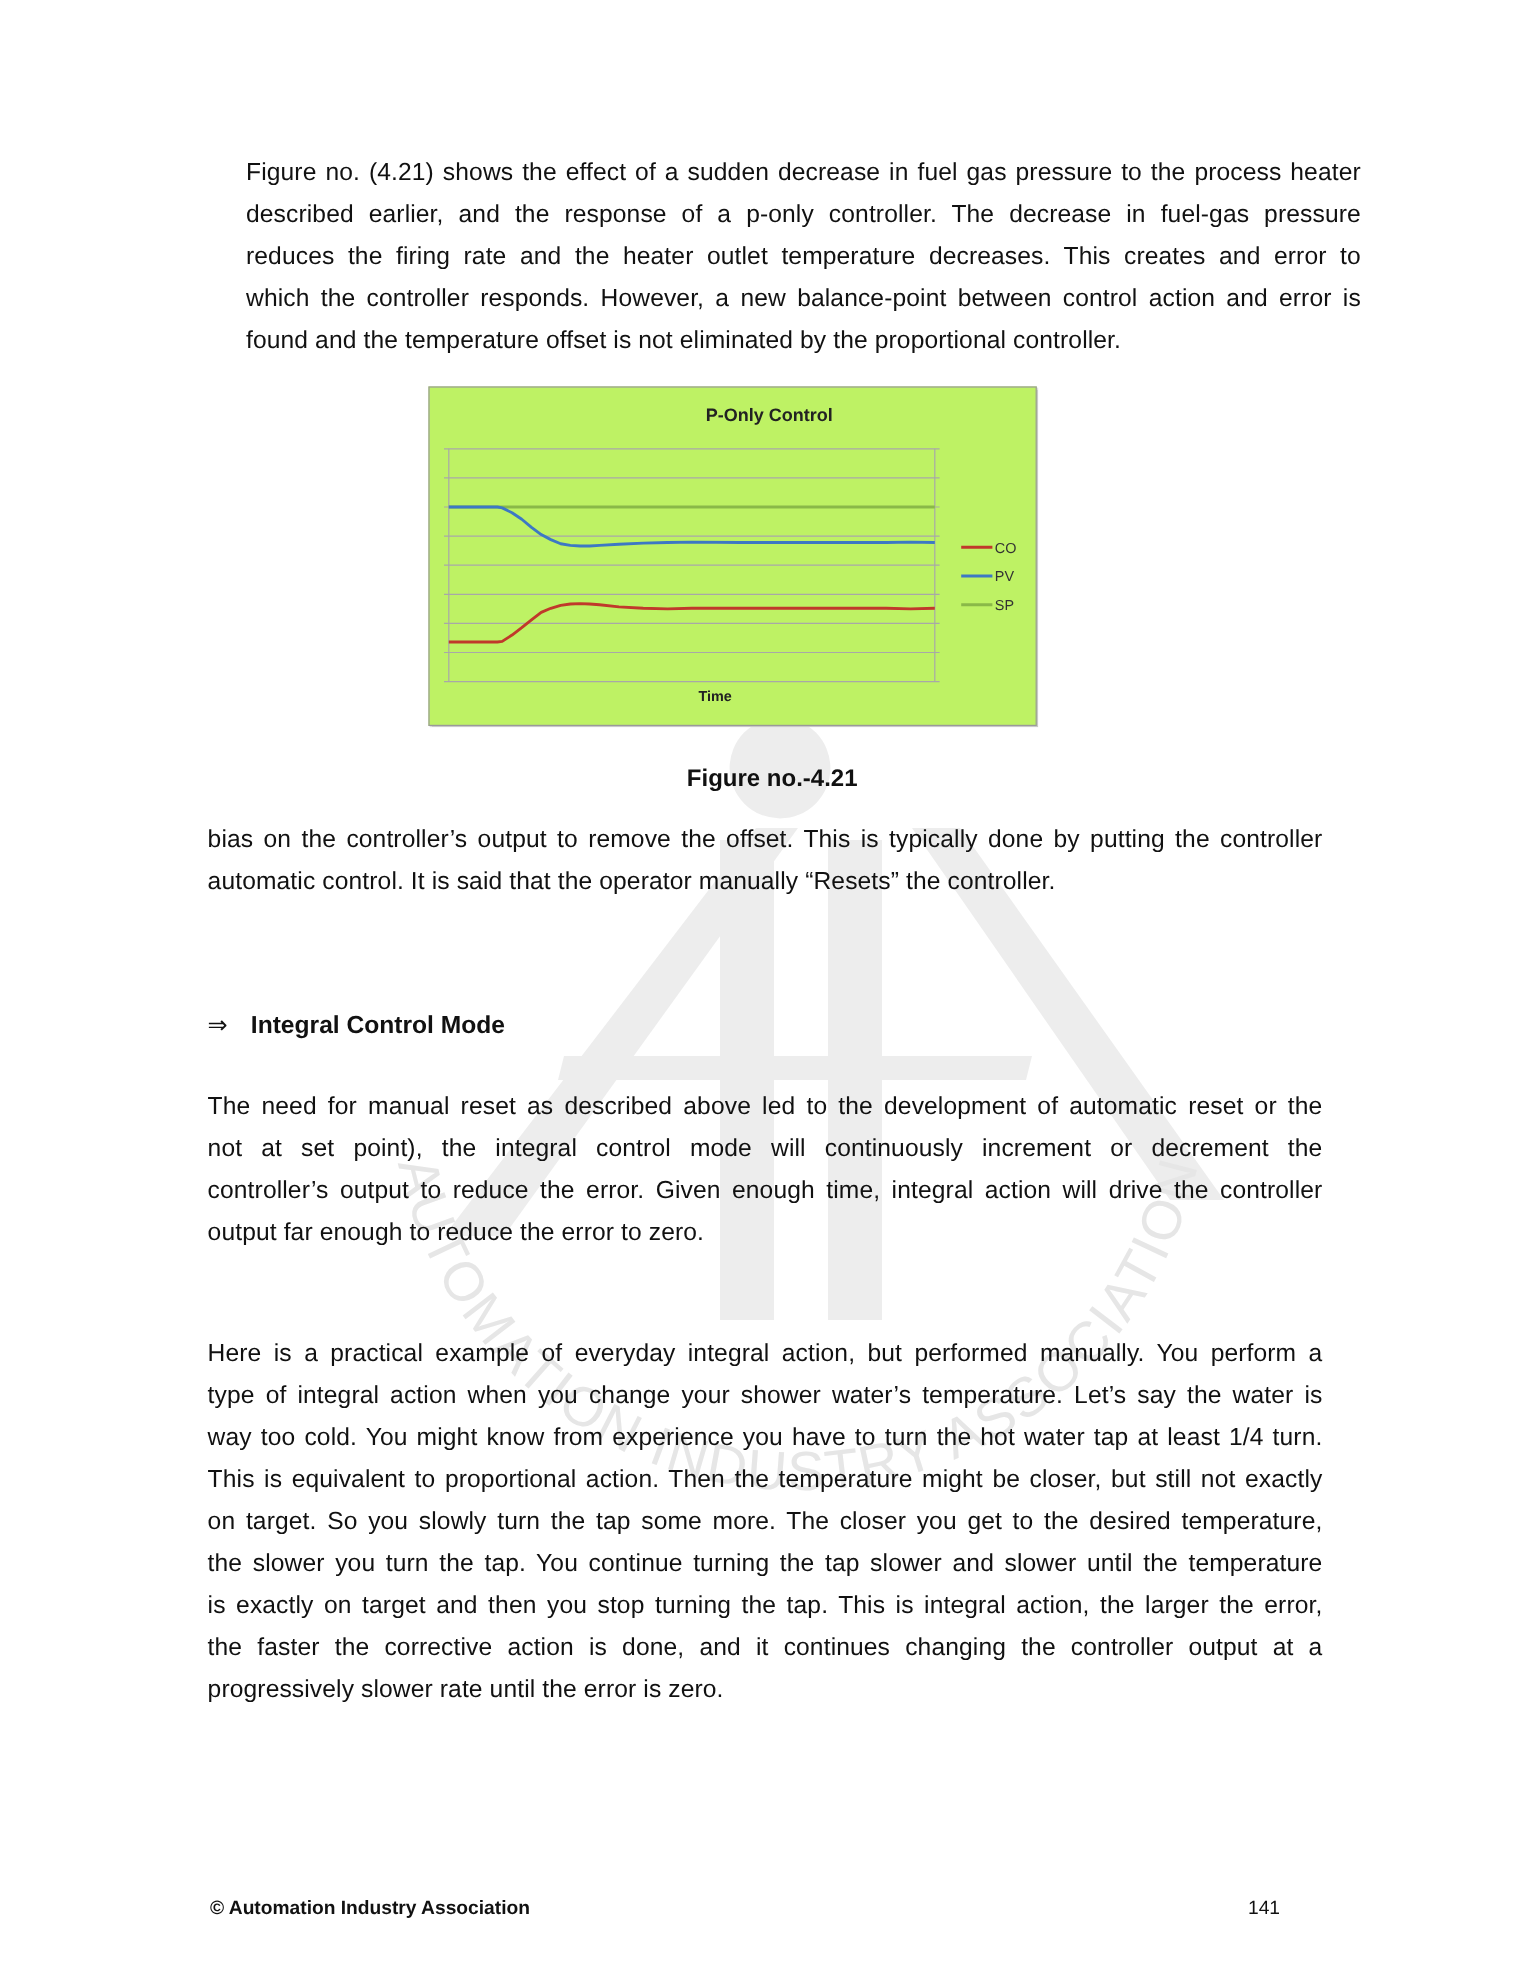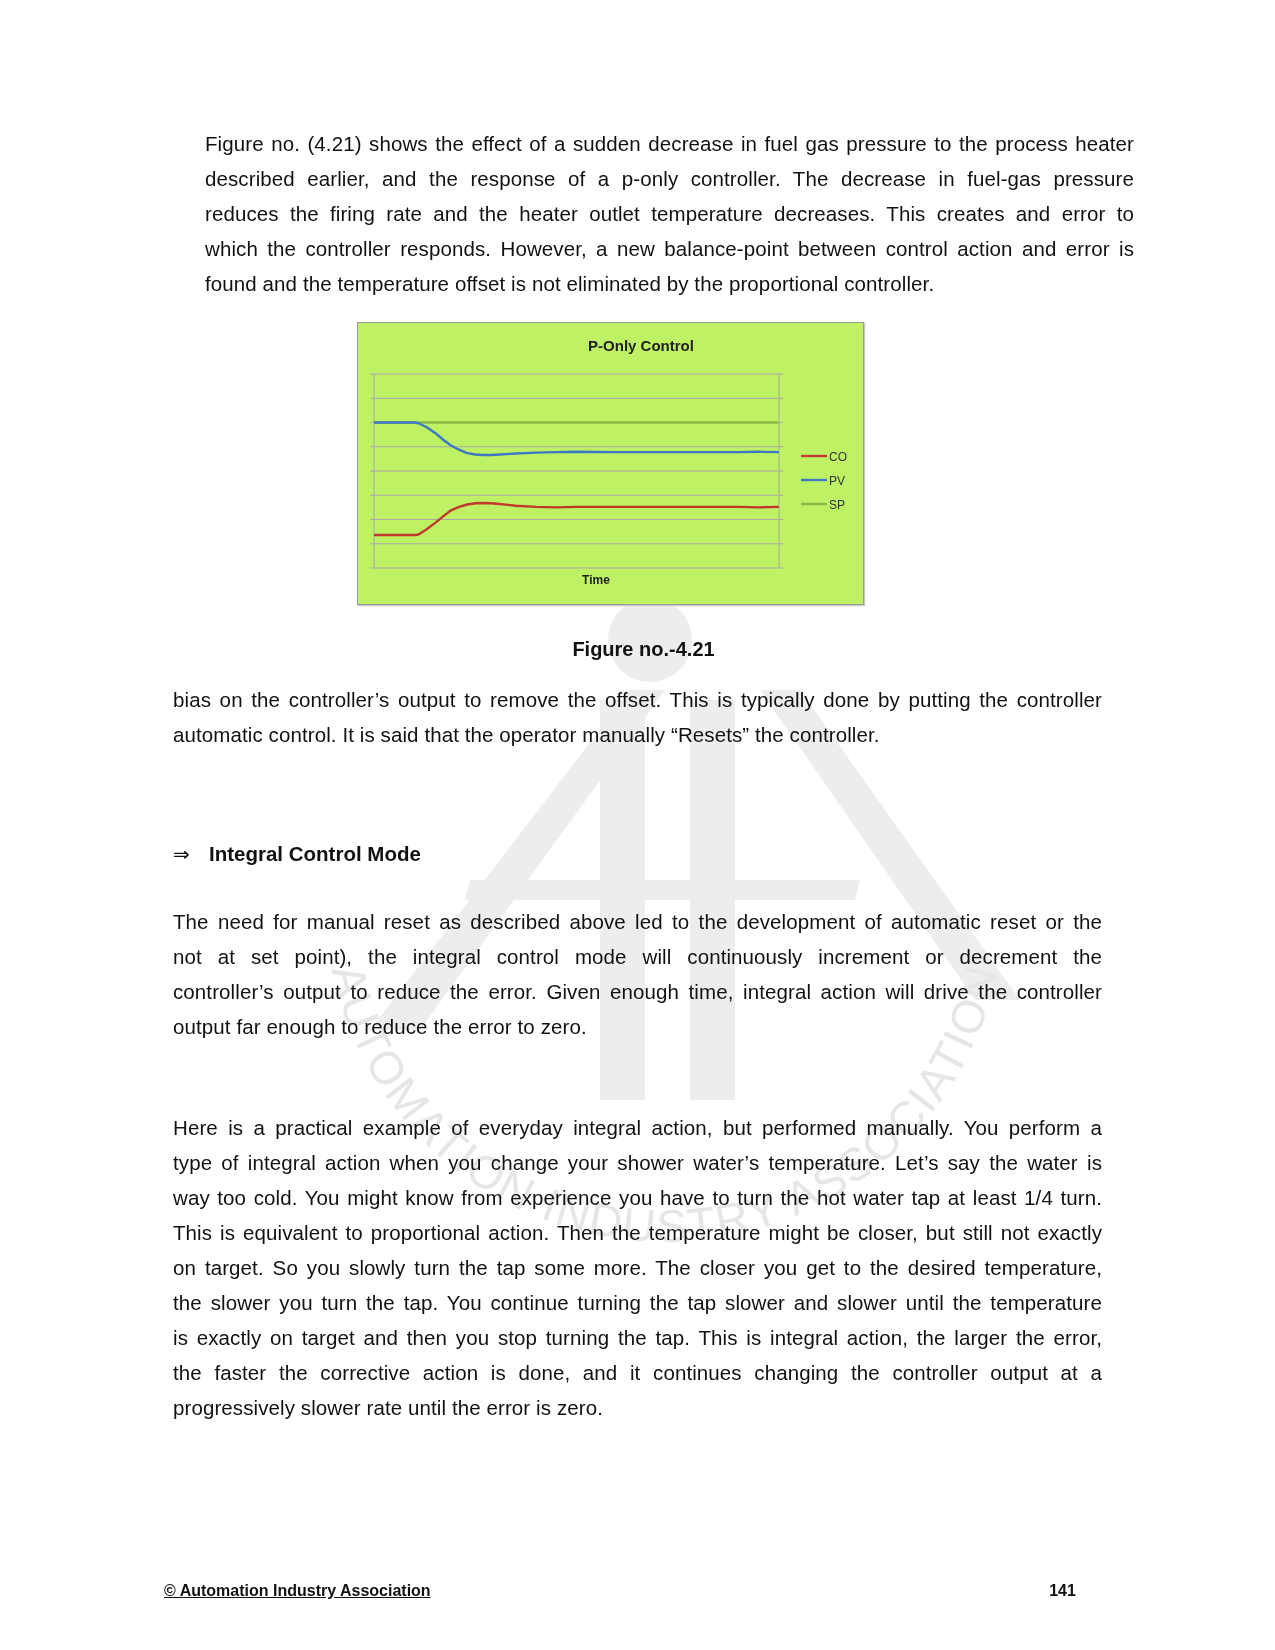--- a/index.html
+++ b/index.html
@@ -7,22 +7,22 @@
          font-family:"Liberation Sans", "DejaVu Sans", sans-serif; color:#111; }
   .watermark { position:absolute; left:0; top:0; width:1275px; height:1650px; pointer-events:none; z-index:0; }
   .p { position:absolute; left:173px; width:929px; font-size:20.5px; line-height:35px;
        text-align:justify; z-index:1; margin:0; letter-spacing:0.1px; }
   .p span.line { display:block; text-align:justify; text-align-last:justify; white-space:nowrap; }
   .p span.line.last { text-align-last:left; }
   .caption { position:absolute; left:0; width:1249px; text-align:center; top:638px; font-weight:bold;
              font-size:20px; z-index:1;margin-left:19px; }
   .heading { position:absolute; left:173px; top:842px; font-size:20.5px; font-weight:bold; z-index:1; display:flex; align-items:center; }
   .heading .arrow { font-weight:normal; width:36px; display:inline-block; font-size:20px; }
-  .footer-left { position:absolute; left:164px; top:1582px; font-size:16px; font-weight:bold; z-index:1;text-decoration:underline; }
-  .footer-right { position:absolute; left:1040px; width:45px; text-align:center; top:1582px; font-size:16px; font-weight:bold; z-index:1; }
+  .footer-left { position:absolute; left:175px; top:1582px; font-size:16px; font-weight:bold; z-index:1; }
+  .footer-right { position:absolute; left:1040px; width:45px; text-align:left; top:1582px; font-size:16px; font-weight:normal; z-index:1; }
   .chart-frame { position:absolute; left:357px; top:322px; width:505px; height:281px; border:1.5px solid #9a9a9a;
                  background:#bef264; z-index:1; box-shadow: 1px 1px 1px #c8c8c8; }
   .chart-frame svg { position:absolute; left:0; top:0; }
 </style>
 </head>
 <body>
 
 <svg class="watermark" viewBox="0 0 1275 1650" width="1275" height="1650">
   <g fill="#ededed" stroke="none">
     <circle cx="650" cy="640" r="42"></circle>

